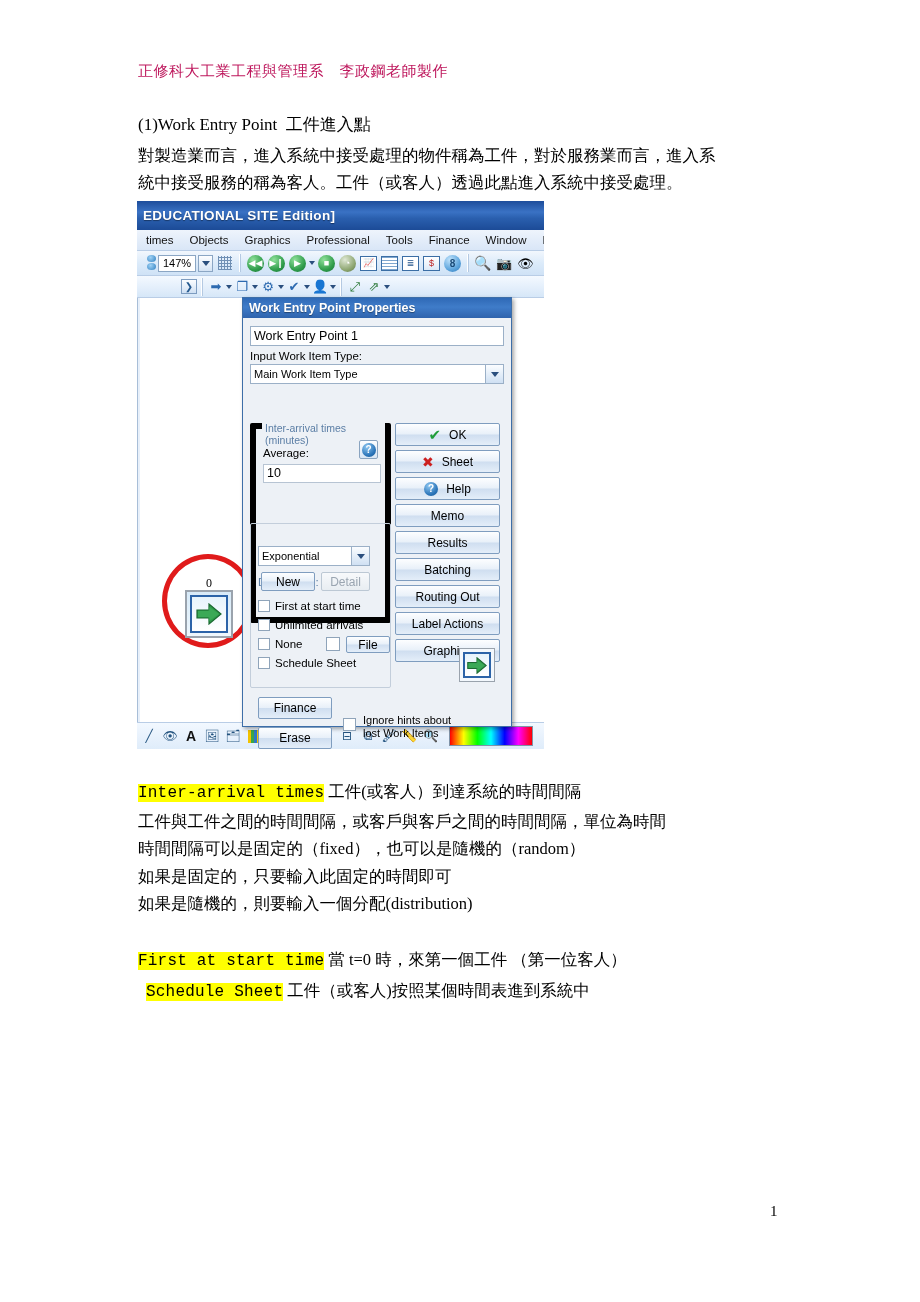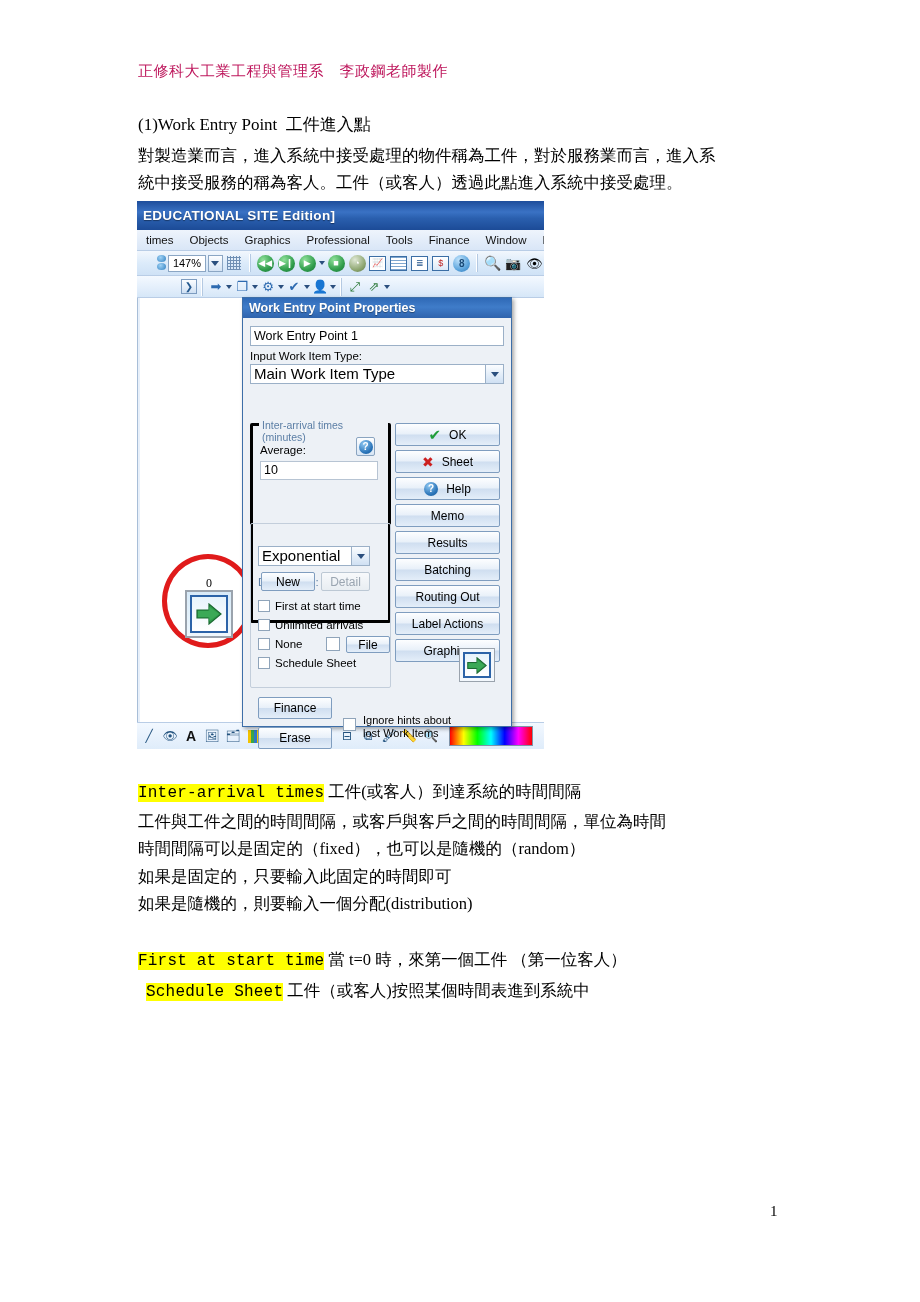--- a/index.html
+++ b/index.html
@@ -73,21 +73,21 @@
   .menu-item {
     font-size:11.5px; color:#111; padding:0 8px; white-space:nowrap;
     font-family:"Liberation Sans","DejaVu Sans",sans-serif;
   }
 
   
   .app-toolbar1 {
     position:absolute; left:0; top:50px; width:407px; height:25px;
     background:linear-gradient(180deg,#f2f7fd 0%,#dcebfa 50%,#cfe2f6 100%);
     border-bottom:1px solid #b9cde6;
-    display:flex; align-items:center; gap:2px; padding-left:20px;
+    display:flex; align-items:center; gap:2px; padding-left:10px;
   }
   .zoom-spin { width:9px; height:16px; display:flex; flex-direction:column; gap:1px; }
   .zoom-spin i { display:block; width:9px; height:7px; border-radius:50%;
      background:radial-gradient(circle at 40% 35%, #9fd2f5, #2f7fc0); }
   .zoom-box {
     width:38px; height:17px; background:#fff; border:1px solid #8ba6c4;
     font-size:11px; line-height:15px; text-align:center; color:#000;
     font-family:"Liberation Sans","DejaVu Sans",sans-serif;
   }
   .zoom-drop {
@@ -193,32 +193,32 @@
   .dlg-body { position:absolute; left:0; top:20px; width:268px; height:408px; padding:8px 7px; }
 
   .txt-input {
     width:254px; height:20px; background:#ffffff; border:1px solid #9bb0c7;
     font-size:12.5px; line-height:18px; padding-left:3px; color:#000;
     font-family:"Liberation Sans","DejaVu Sans",sans-serif;
   }
   .fieldlabel { font-size:11.5px; color:#000; margin-top:4px; margin-bottom:2px; }
   .combo {
     width:254px; height:20px; background:#ffffff; border:1px solid #9bb0c7;
-    font-size:15px; line-height:18px; padding-left:3px; color:#000; position:relative;
+    font-size:11px; line-height:18px; padding-left:3px; color:#000; position:relative;
   }
   .combo .cbtn2 {
     position:absolute; right:0px; top:0px; width:18px; height:18px;
     background:linear-gradient(180deg,#fbfdff,#cfe0f3); border-left:1px solid #9bb0c7;
     display:flex; align-items:center; justify-content:center;
   }
   .caret-dn { width:0;height:0;border-left:4px solid transparent;border-right:4px solid transparent;border-top:5px solid #2a4f7e; }
 
   .group {
     position:absolute; left:7px; top:105px; width:141px; height:200px;
-    border:3px solid #000000; border-radius:2px;
+    border:6px solid #000000; border-radius:2px;
   }
   .group-legend {
     position:absolute; left:6px; top:-7px; background:#edf1f6; padding:0 3px;
     font-size:10.5px; color:#5b7ea5;
   }
   .grp-lab { position:absolute; font-size:11.5px; color:#000; }
   .sm-input {
     position:absolute; background:#ffffff; border:1px solid #b7c4d3;
     font-size:12.5px; color:#000; padding-left:3px;
     font-family:"Liberation Sans","DejaVu Sans",sans-serif;

